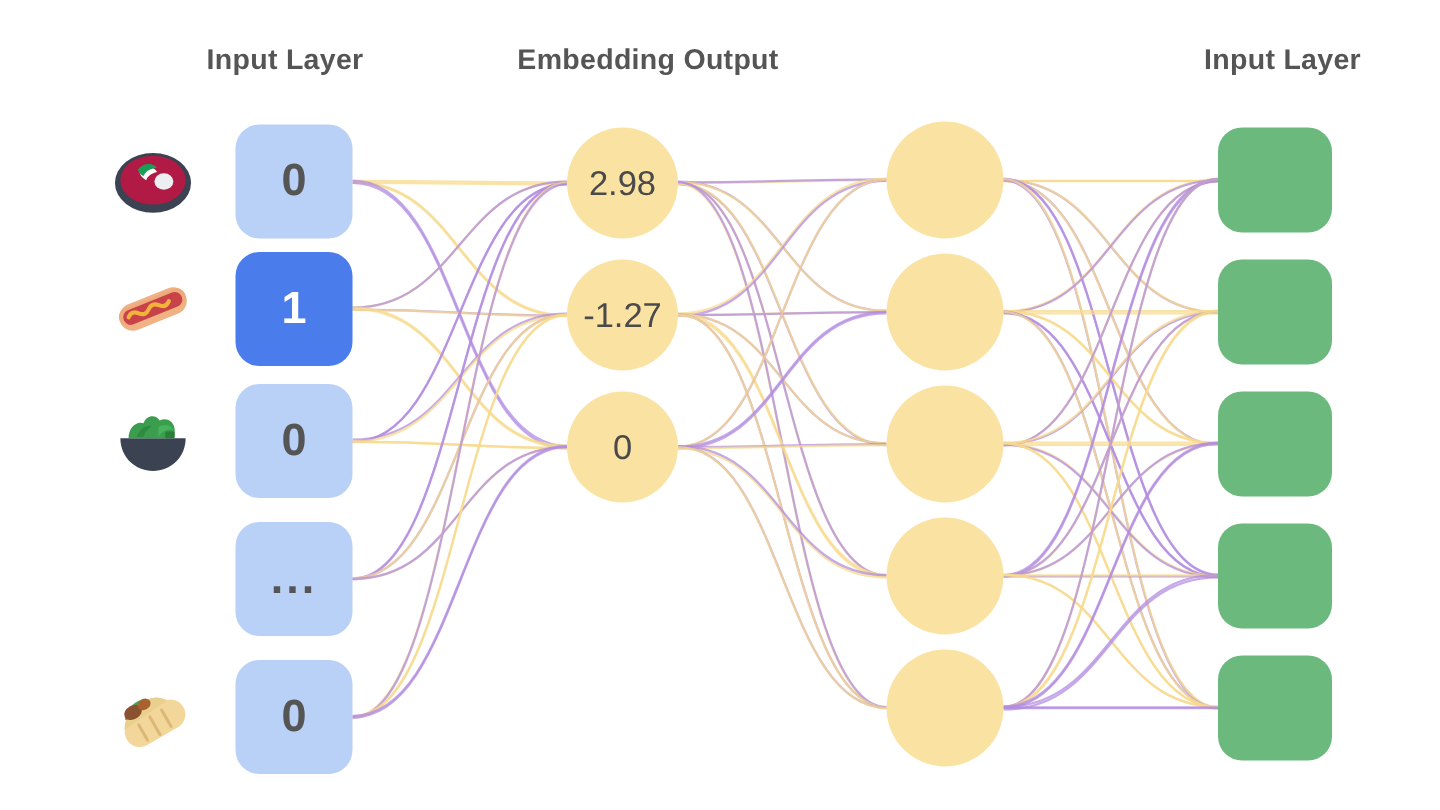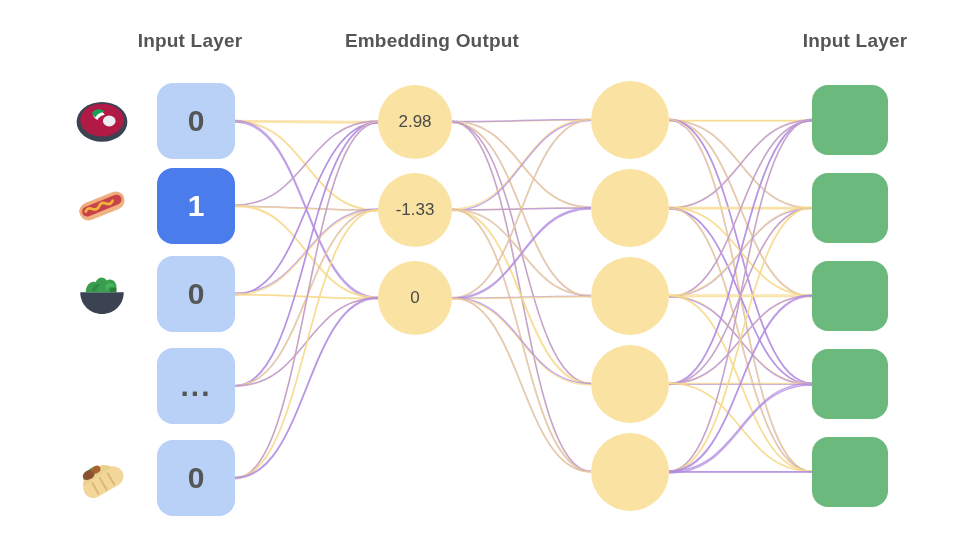--- a/index.html
+++ b/index.html
@@ -84,21 +84,21 @@
     left: 72px;
   }
   .food-icon svg { display: block; }
 
   
   .embed-circle {
     width: 74px;
     height: 74px;
     border-radius: 50%;
     background: #fae3a2;
-    font-size: 17px;
+    font-size: 23px;
     color: #4a4a4a;
     font-weight: normal;
   }
 
   
   .hidden-circle {
     width: 78px;
     height: 78px;
     border-radius: 50%;
     background: #fae3a2;
@@ -295,21 +295,21 @@
     <span>...</span>
   </div>
   <div class="node input-box" style="left:157px; top:440px">
     <span>0</span>
   </div>
 
   <div class="node embed-circle" style="left:378px; top:85px">
     <span>2.98</span>
   </div>
   <div class="node embed-circle" style="left:378px; top:173px">
-    <span>-1.33</span>
+    <span>-1.27</span>
   </div>
   <div class="node embed-circle" style="left:378px; top:261px">
     <span>0</span>
   </div>
 
   <div class="node hidden-circle" style="left:591px; top:81px">
     <span></span>
   </div>
   <div class="node hidden-circle" style="left:591px; top:169px">
     <span></span>

